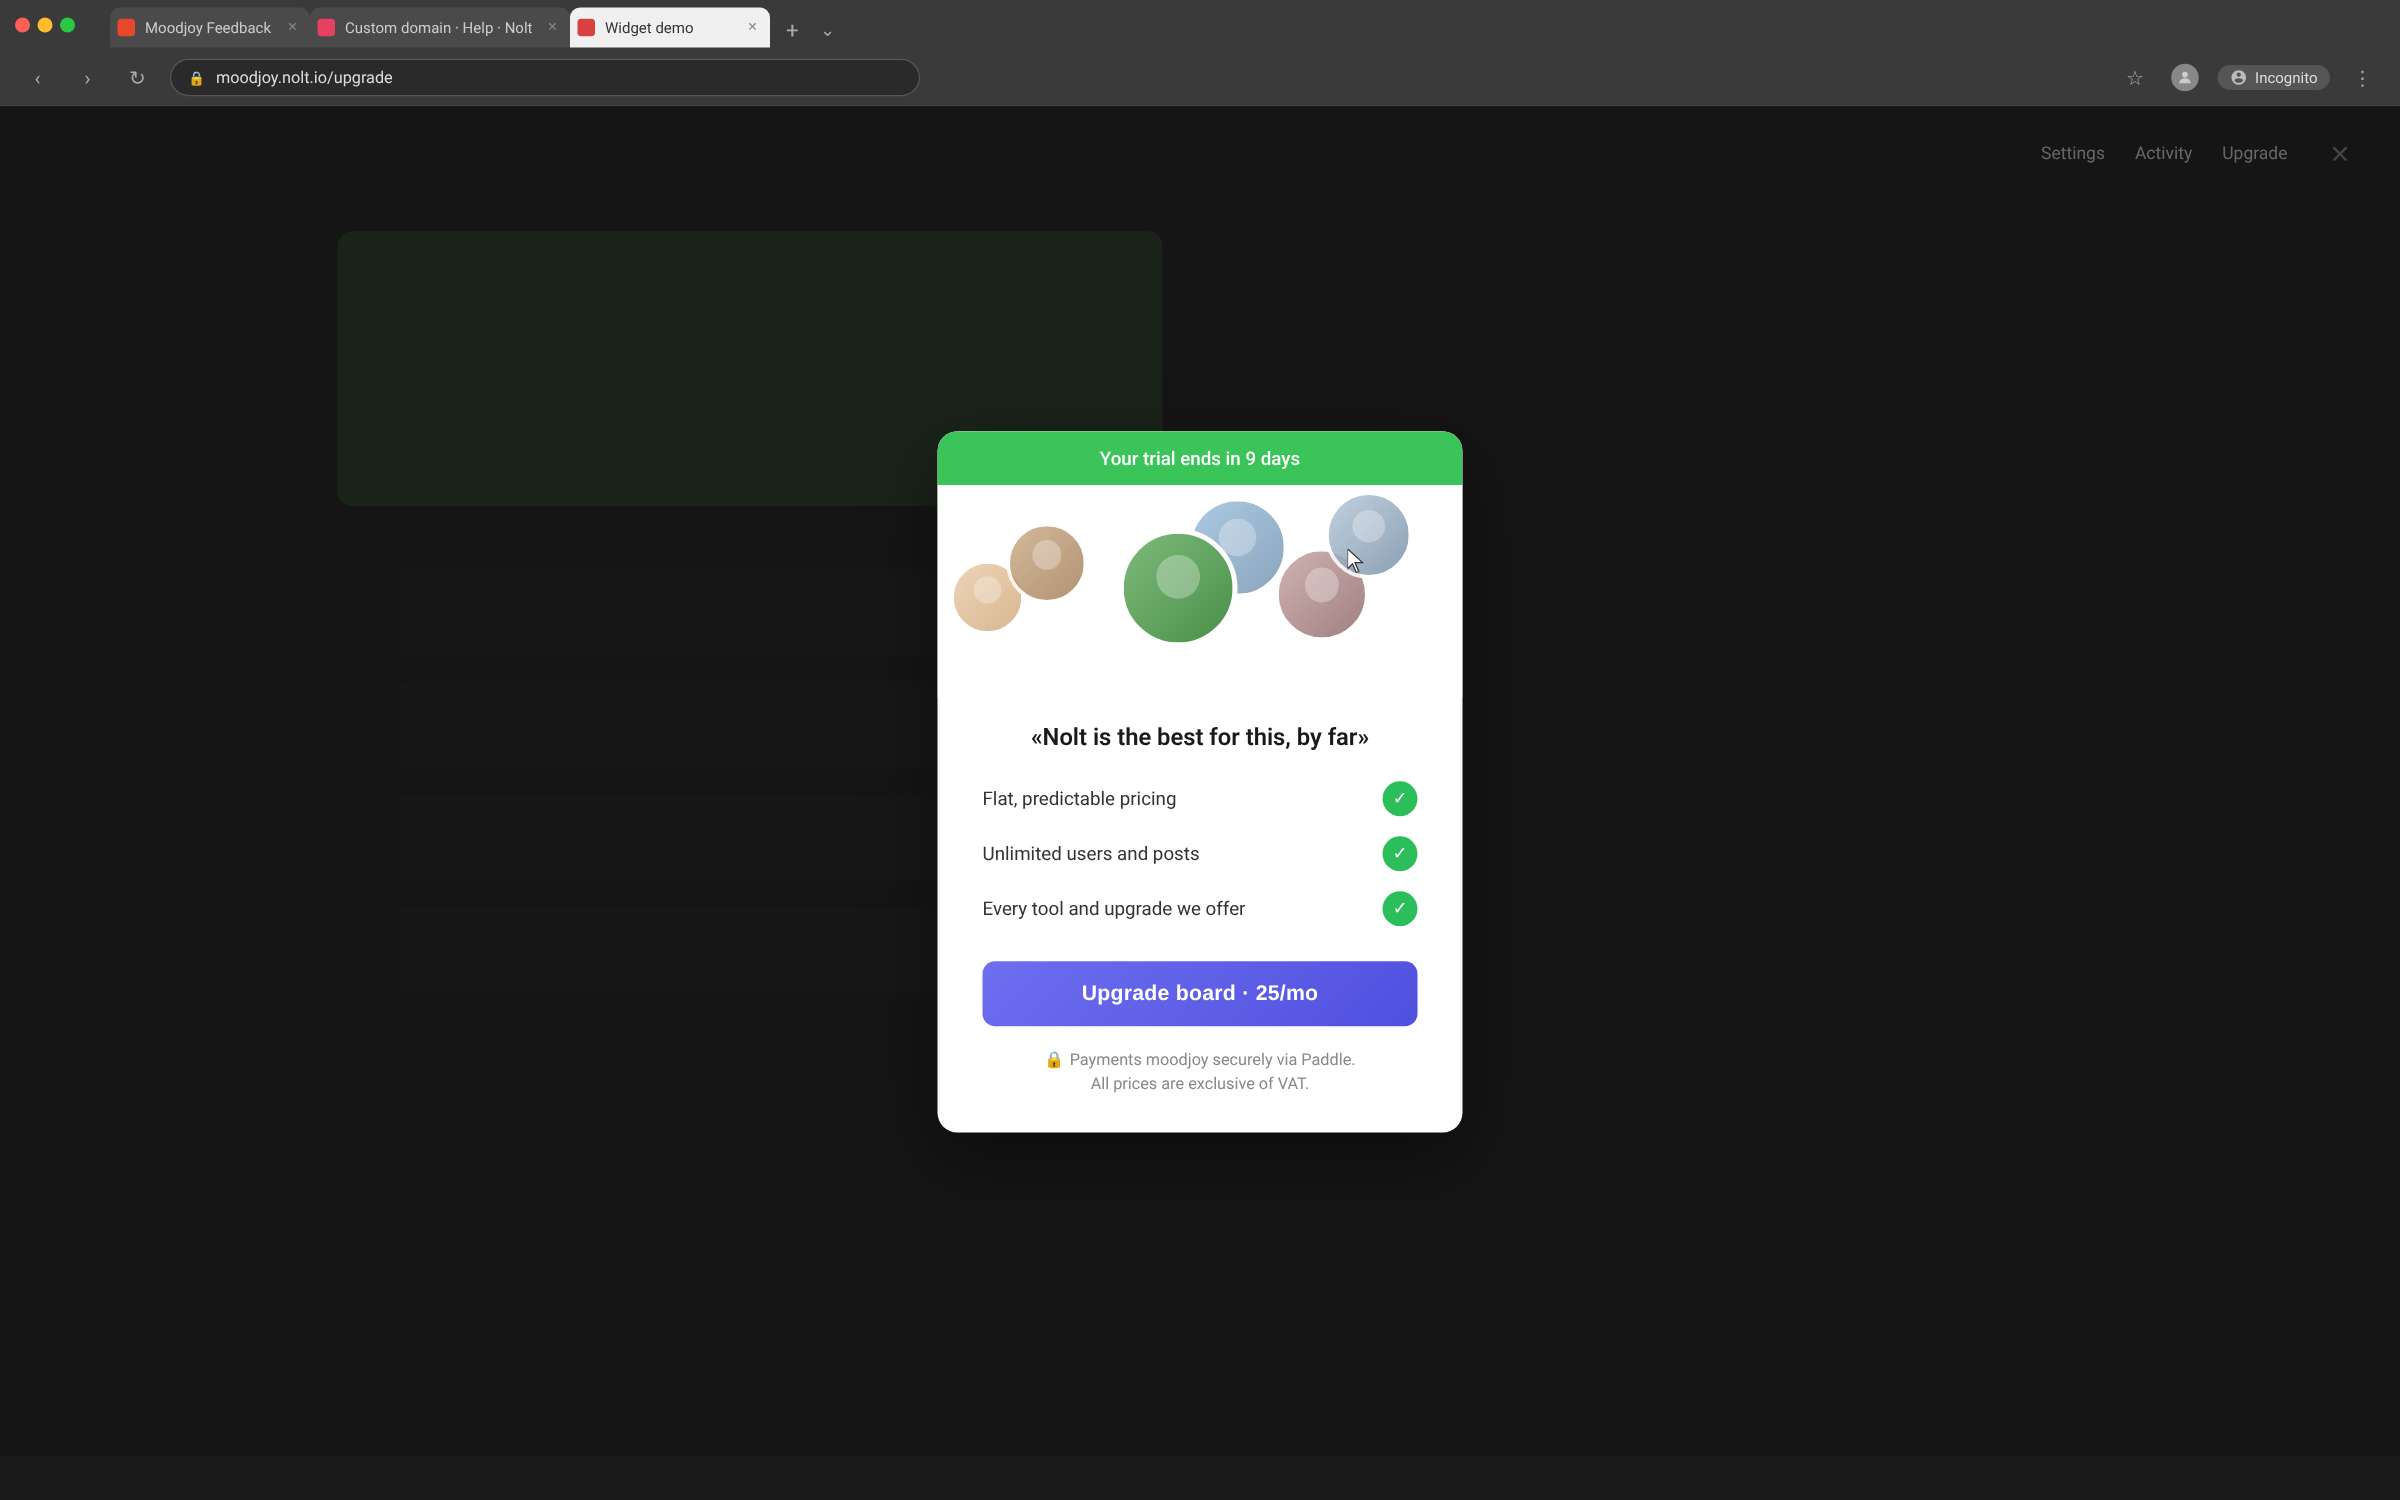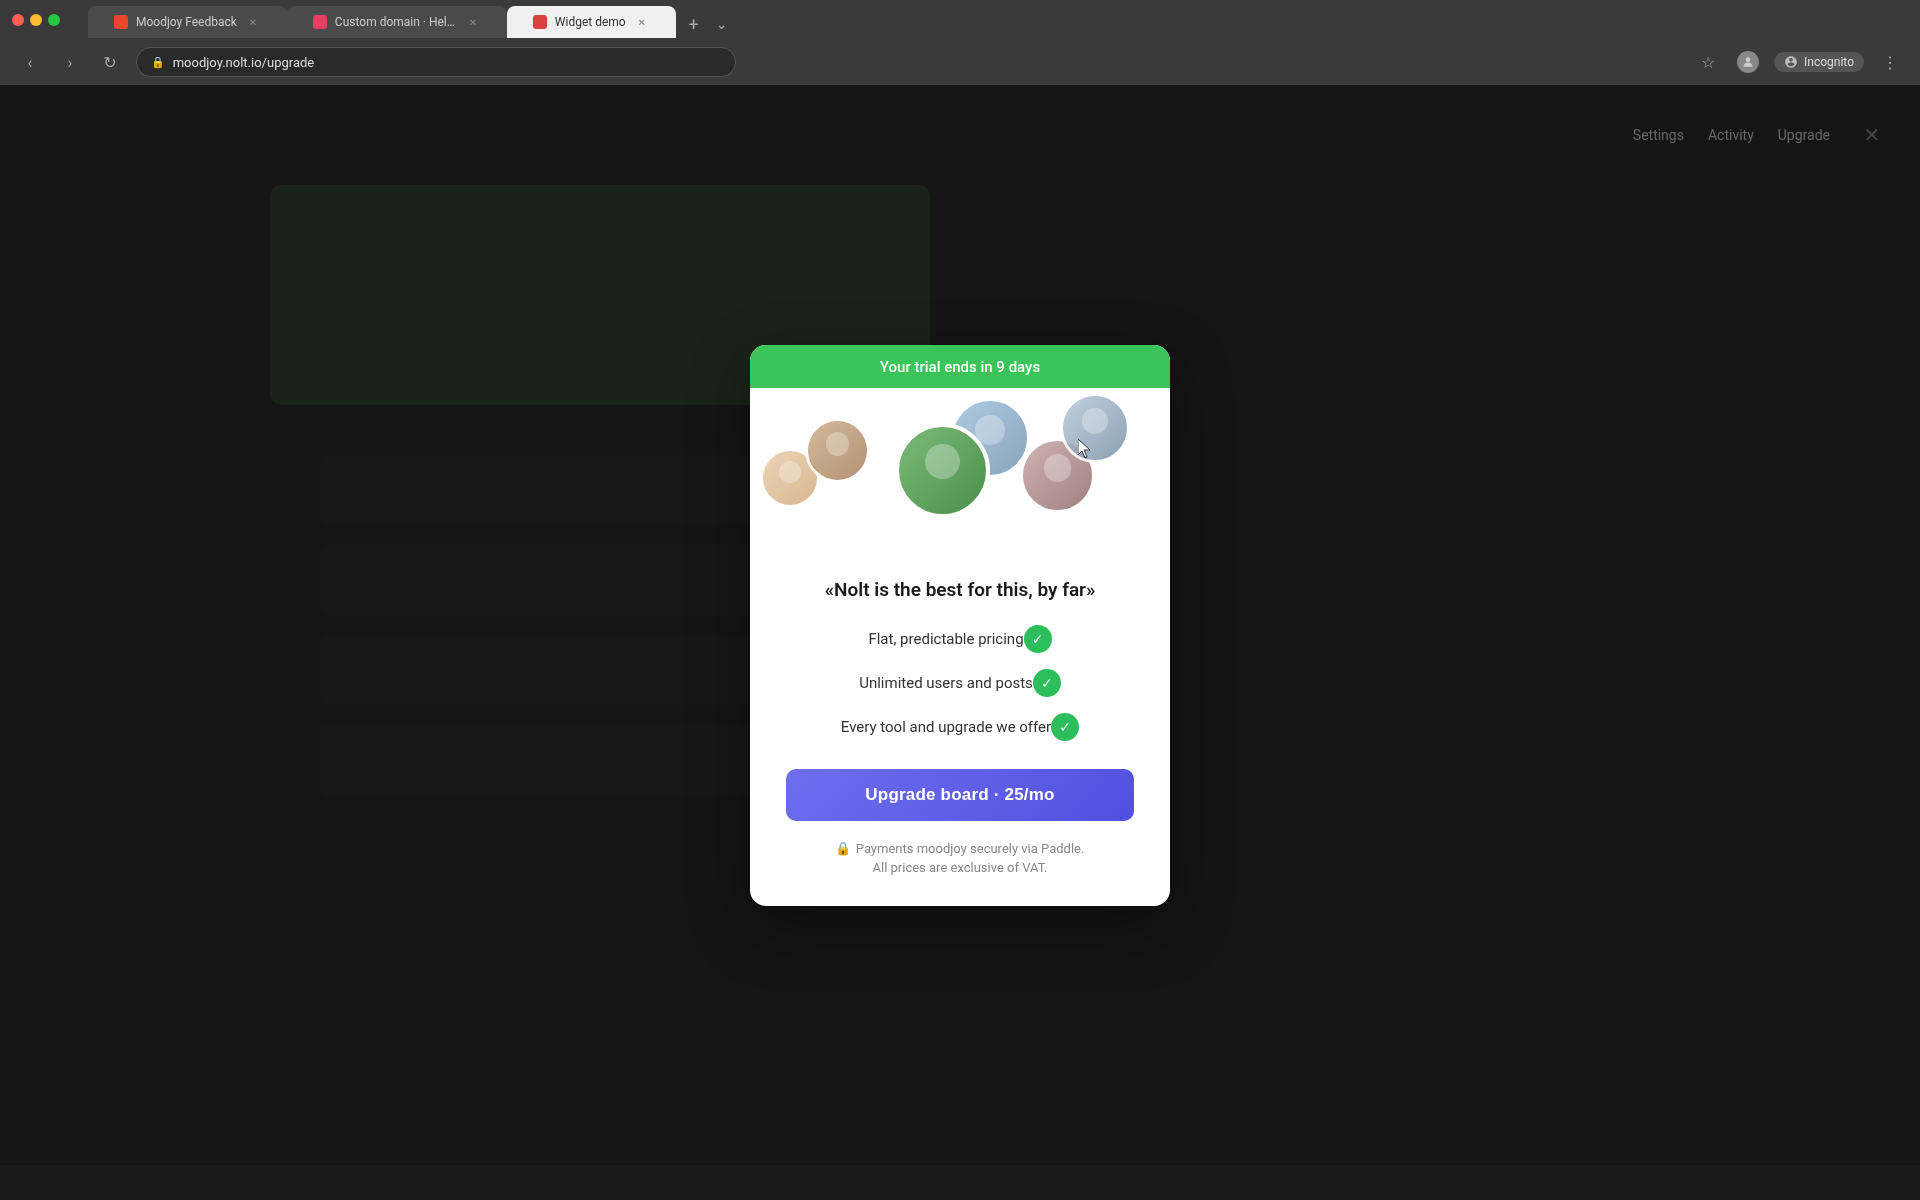--- a/index.html
+++ b/index.html
@@ -50,21 +50,21 @@
       align-items: flex-end;
       padding: 0 12px;
       gap: 0;
       height: 36px;
     }
 
     .tab {
       display: flex;
       align-items: center;
       gap: 8px;
-      padding: 0 26px;
+      padding: 0 6px;
       height: 32px;
       border-radius: 8px 8px 0 0;
       font-size: 13px;
       cursor: pointer;
       min-width: 160px;
       max-width: 220px;
       position: relative;
     }
 
     .tab.active {
@@ -198,21 +198,21 @@
     }
 
     
     .page-nav {
       position: absolute;
       top: 0;
       right: 0;
       display: flex;
       align-items: center;
       gap: 24px;
-      padding: 32px 30px;
+      padding: 20px 30px;
       z-index: 5;
     }
 
     .page-nav-link {
       color: #ccc;
       font-size: 14px;
       cursor: pointer;
       text-decoration: none;
     }
 
@@ -408,21 +408,21 @@
       list-style: none;
       display: flex;
       flex-direction: column;
       gap: 16px;
       margin-bottom: 28px;
     }
 
     .feature-item {
       display: flex;
       align-items: center;
-      justify-content: center;
+      justify-content: space-between;
     }
 
     .feature-label {
       font-size: 15px;
       color: #333;
     }
 
     .check-icon {
       width: 28px;
       height: 28px;

